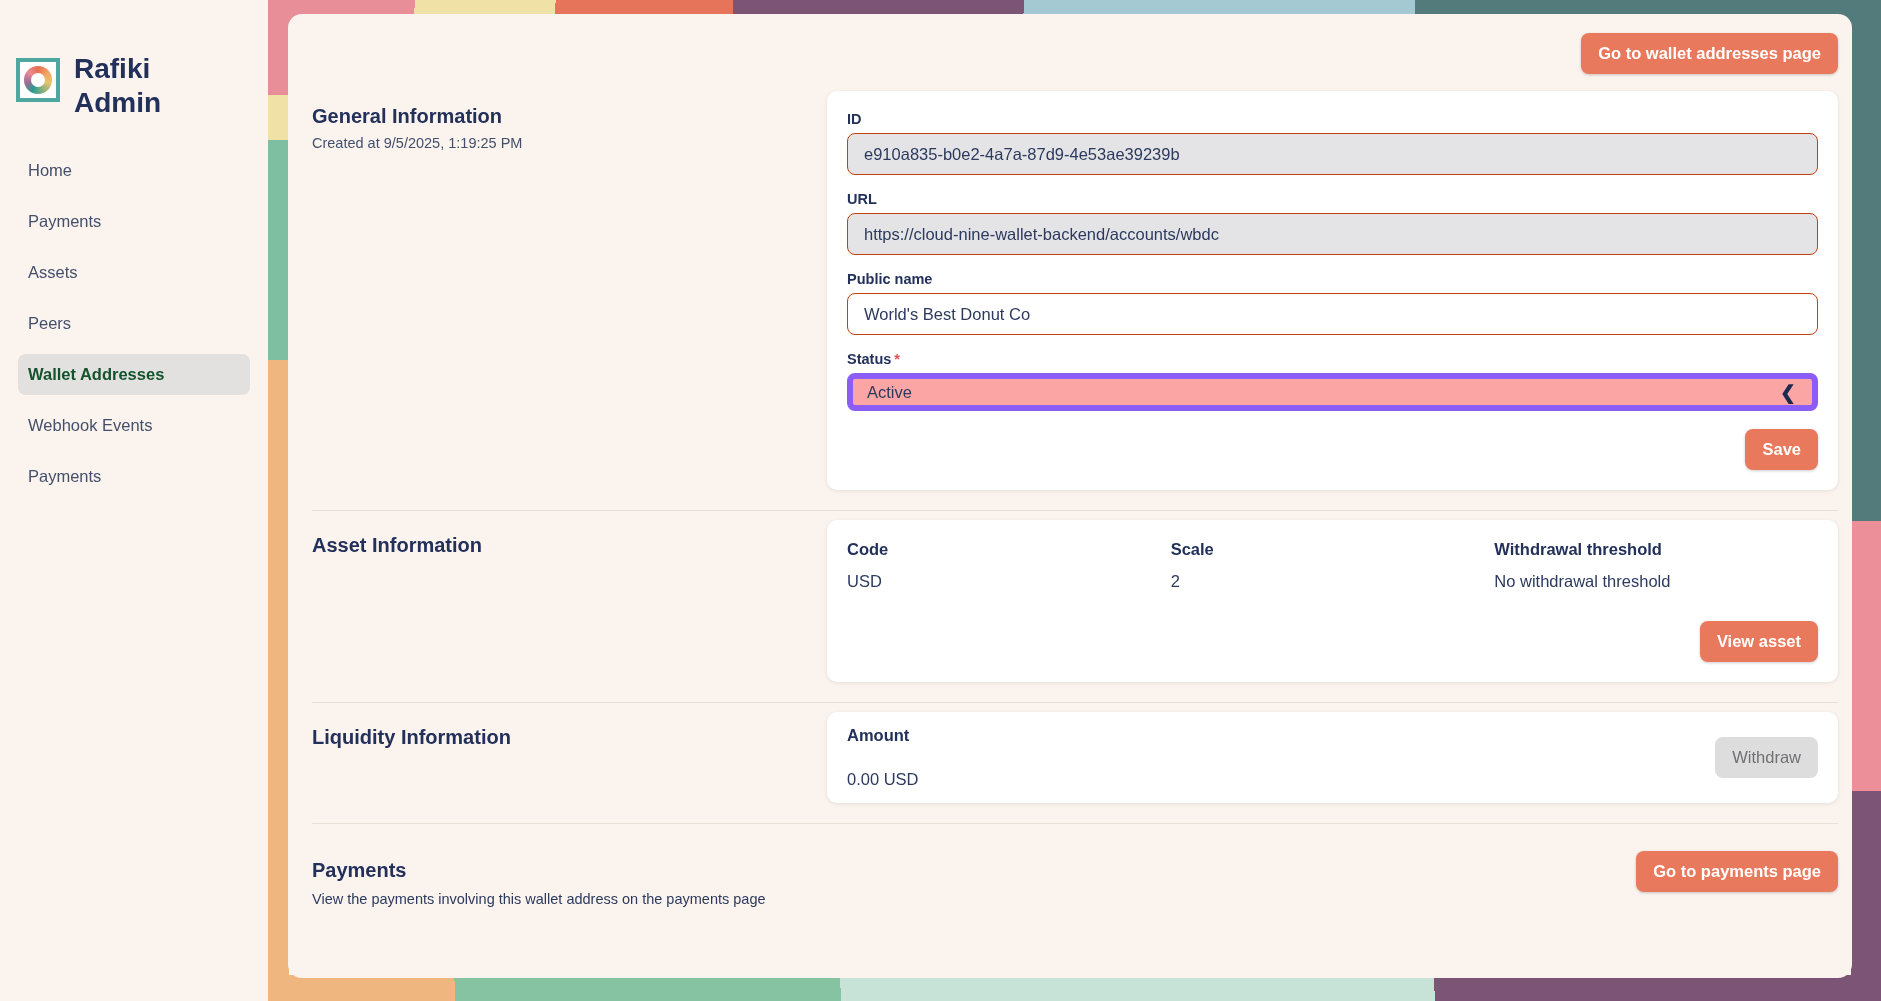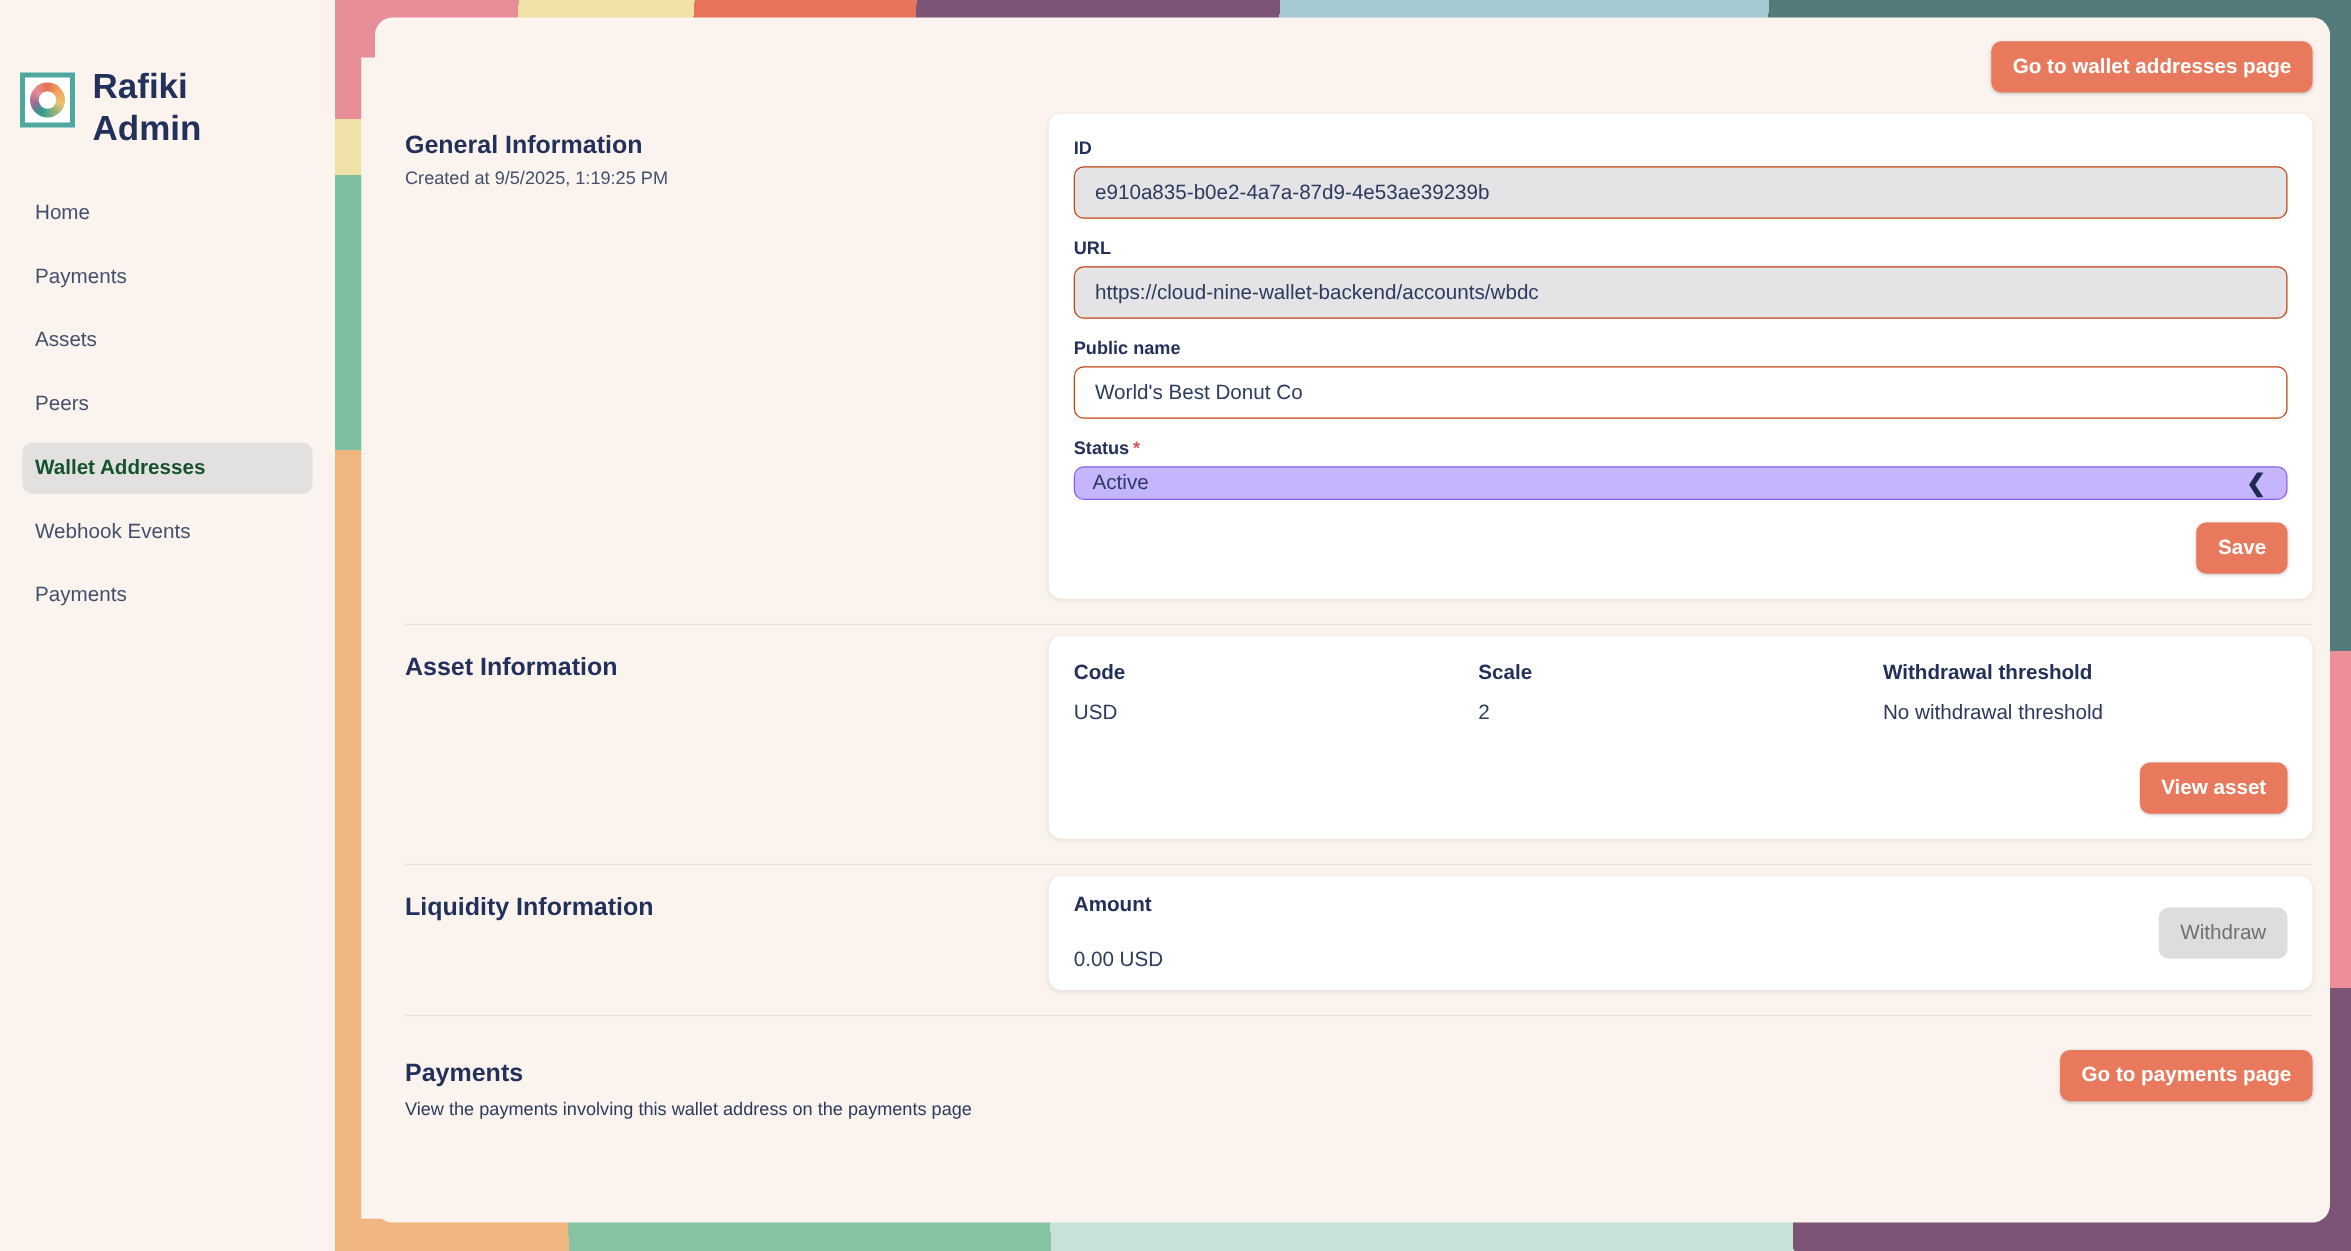--- a/index.html
+++ b/index.html
@@ -31,43 +31,43 @@
   .logo-ring { width:28px; height:28px; border-radius:50%; position:relative;
     background:conic-gradient(#e76f51,#f4a261,#e9c46a,#8ab17d,#2a9d8f,#9d6b95,#e98b96,#e76f51); }
   .logo-ring::after { content:""; position:absolute; inset:7px; background:#fff; border-radius:50%; }
   .brand-title { font-size:28px; line-height:1.22; font-weight:700; color:#22305a; width:130px; }
   .nav { margin-top:30px; padding:0 18px; }
   .nav-item { padding:11px 10px; margin-bottom:10px; font-size:16.5px; color:#44506b;
     border-radius:8px; cursor:pointer; }
   .nav-item.active { background:#e2e1df; color:#14532d; font-weight:700; }
 
   
-  .panel { position:absolute; left:300px; top:14px; width:1564px; height:964px;
+  .panel { position:absolute; left:288px; top:14px; width:1564px; height:964px;
     background:#faf3ee; border-radius:14px; z-index:2; overflow:hidden; }
   .panel-header { display:flex; justify-content:flex-end; padding:19px 14px 0; }
 
   .btn { background:#e8795c; color:#fff; font-weight:700; font-size:16.5px;
     border:none; border-radius:8px; padding:11px 17px; cursor:pointer;
     box-shadow:0 1px 3px rgba(0,0,0,.2); font-family:inherit; }
   .btn.disabled { background:#dddddd; color:#707073; box-shadow:none; cursor:default; font-weight:400; }
 
   .section { display:grid; grid-template-columns:515px 1fr; padding:0 14px 0 24px; }
   .section-left h2 { font-size:20px; font-weight:700; color:#22305a; margin:14px 0 7px; }
   .created { font-size:14.5px; color:#44506b; }
 
   .card { background:#fff; border-radius:10px; box-shadow:0 1px 4px rgba(0,0,0,.09); padding:20px; }
 
   .field { margin-bottom:16px; }
   .field label { display:block; font-size:14.5px; font-weight:700; color:#22305a; margin-bottom:6px; }
   .required { color:#e05252; font-weight:700; margin-left:3px; }
   .input { display:block; width:100%; height:42px; border:1px solid #c2410c; border-radius:8px;
     padding:0 16px; font-size:16.5px; color:#2c3a5e; background:#fff; font-family:inherit; }
   .input.locked { background:#e4e4e6; }
-  .selectbox { position:relative; display:flex; align-items:center; height:27px;
-    border:1px solid #8b5cf6; border-radius:8px; background:#c4b5fd; padding:0 14px;
+  .selectbox { position:relative; display:flex; align-items:center; height:38px;
+    border:6px solid #8b5cf6; border-radius:8px; background:#fca5a5; padding:0 14px;
     font-size:16.5px; color:#2c3a5e; cursor:pointer; }
   .chev { position:absolute; right:16px; font-size:19px; font-weight:700; color:#1d2a50; }
   .save-row { display:flex; justify-content:flex-end; margin-top:18px; }
 
   .divider { border:none; border-top:1px solid #e7e0d7; margin:20px 14px 9px 24px; }
 
   .asset-grid { display:grid; grid-template-columns:1fr 1fr 1fr; }
   .asset-col .k { font-size:16.5px; font-weight:700; color:#22305a; }
   .asset-col .v { font-size:16.5px; color:#2c3a5e; margin-top:13px; }
   .asset-actions { display:flex; justify-content:flex-end; margin-top:30px; }

